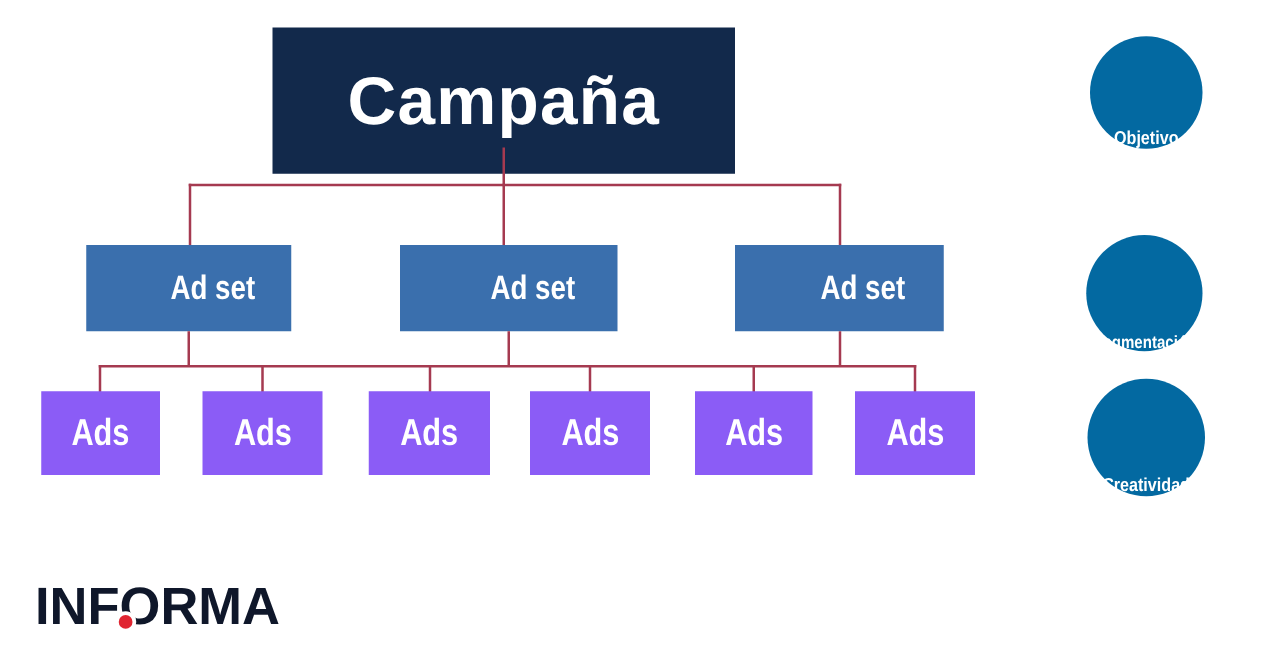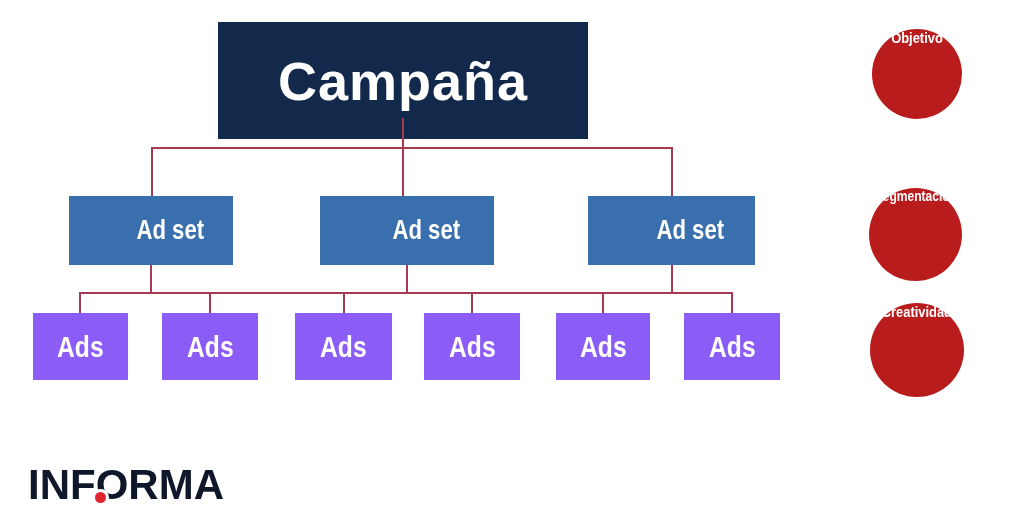--- a/index.html
+++ b/index.html
@@ -74,25 +74,25 @@
   .lstub1    { left: 79px;  top: 292px; height: 22px; }
   .lstub2    { left: 209px; top: 292px; height: 22px; }
   .lstub3    { left: 343px; top: 292px; height: 22px; }
   .lstub4    { left: 471px; top: 292px; height: 22px; }
   .lstub5    { left: 602px; top: 292px; height: 22px; }
   .lstub6    { left: 731px; top: 292px; height: 22px; }
 
   .circle {
     position: absolute;
     border-radius: 50%;
-    background: #b91c1c;
+    background: #0369a1;
     color: #ffffff;
     font-weight: bold;
     display: flex;
-    align-items: flex-start;
+    align-items: flex-end;
     justify-content: center;
     text-align: center;
   }
   .circle.c1 { left: 872px; top: 29px;  width: 90px; height: 90px; font-size: 15px; }
   .circle.c2 { left: 869px; top: 188px; width: 93px; height: 93px; font-size: 14px; }
   .circle.c3 { left: 870px; top: 303px; width: 94px; height: 94px; font-size: 15px; }
   .circle .condensed { transform: scaleX(0.86); white-space: nowrap; }
 
   .logo {
     position: absolute;

